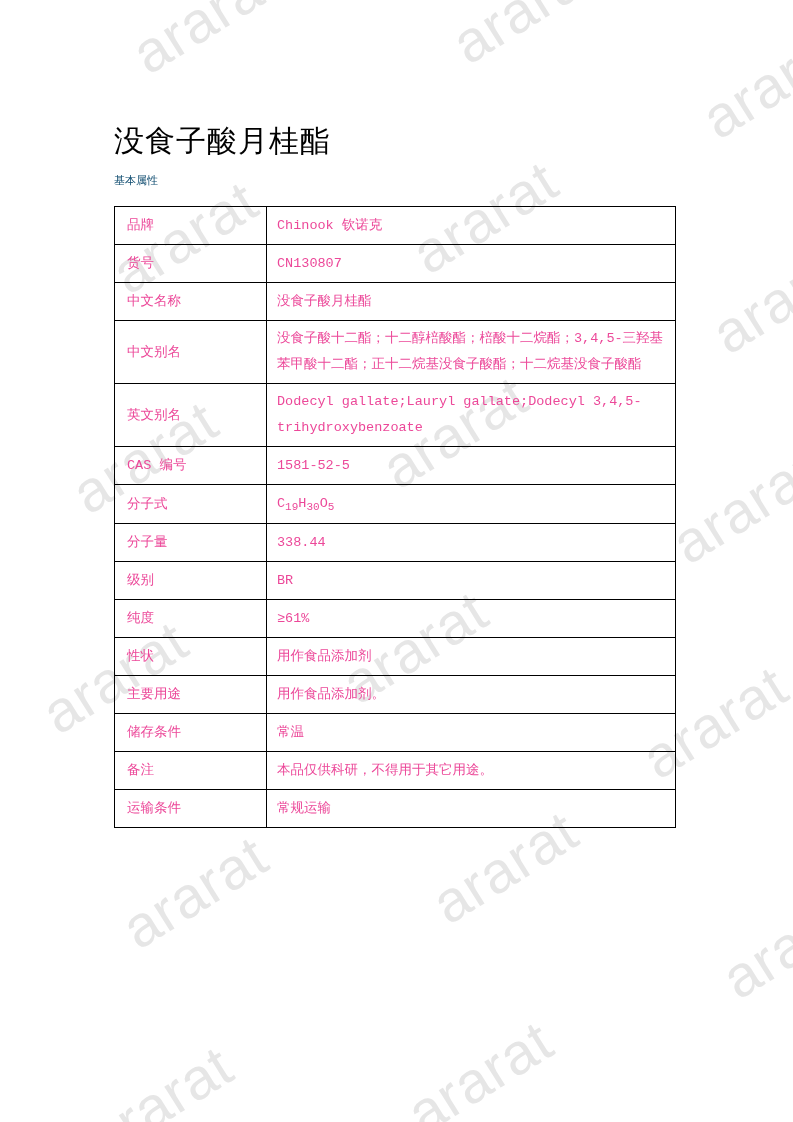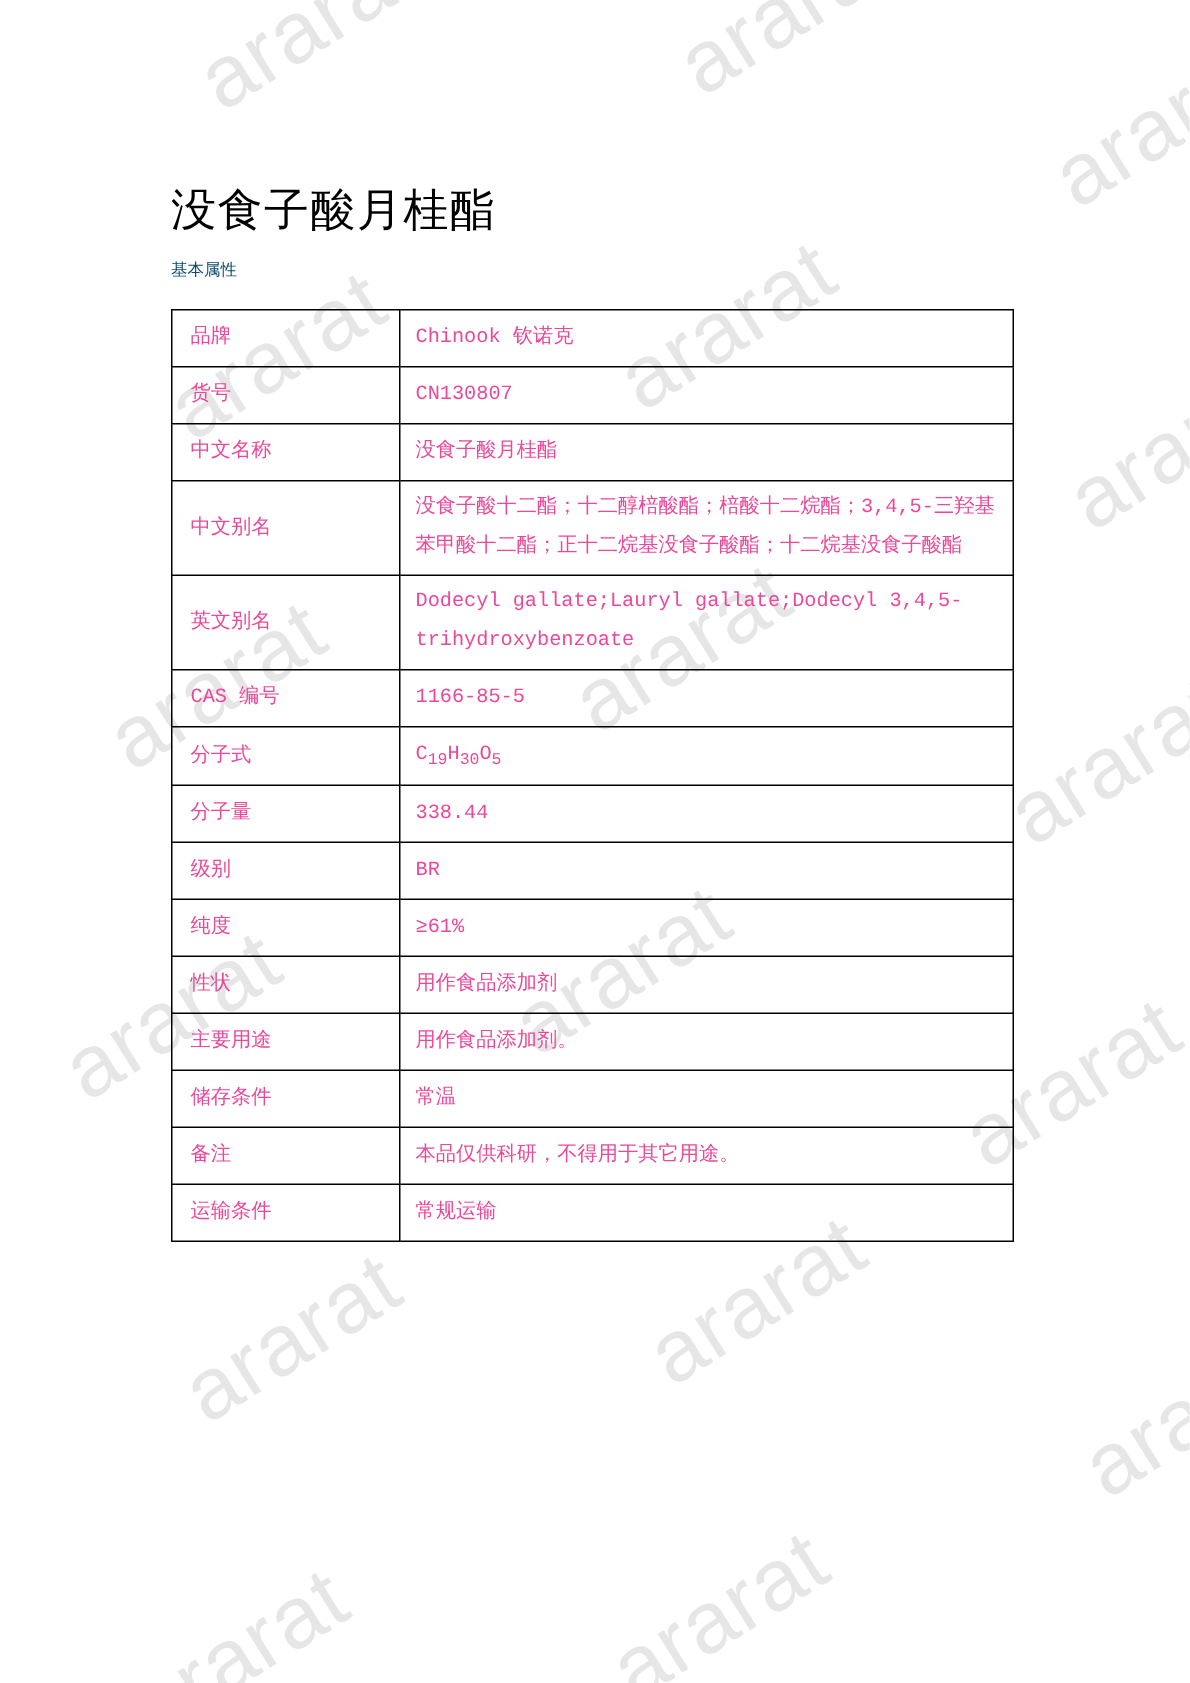--- a/index.html
+++ b/index.html
@@ -187,21 +187,21 @@
           </td>
           <td>
             <div class="cell-value multiline">Dodecyl gallate;Lauryl gallate;Dodecyl 3,4,5-trihydroxybenzoate</div>
           </td>
         </tr>
         <tr>
           <td>
             <div class="cell-label">CAS 编号</div>
           </td>
           <td>
-            <div class="cell-value">1166-85-5</div>
+            <div class="cell-value">1581-52-5</div>
           </td>
         </tr>
         <tr>
           <td>
             <div class="cell-label">分子式</div>
           </td>
           <td>
             <div class="cell-value">C<sub>19</sub>H<sub>30</sub>O<sub>5</sub></div>
           </td>
         </tr>

